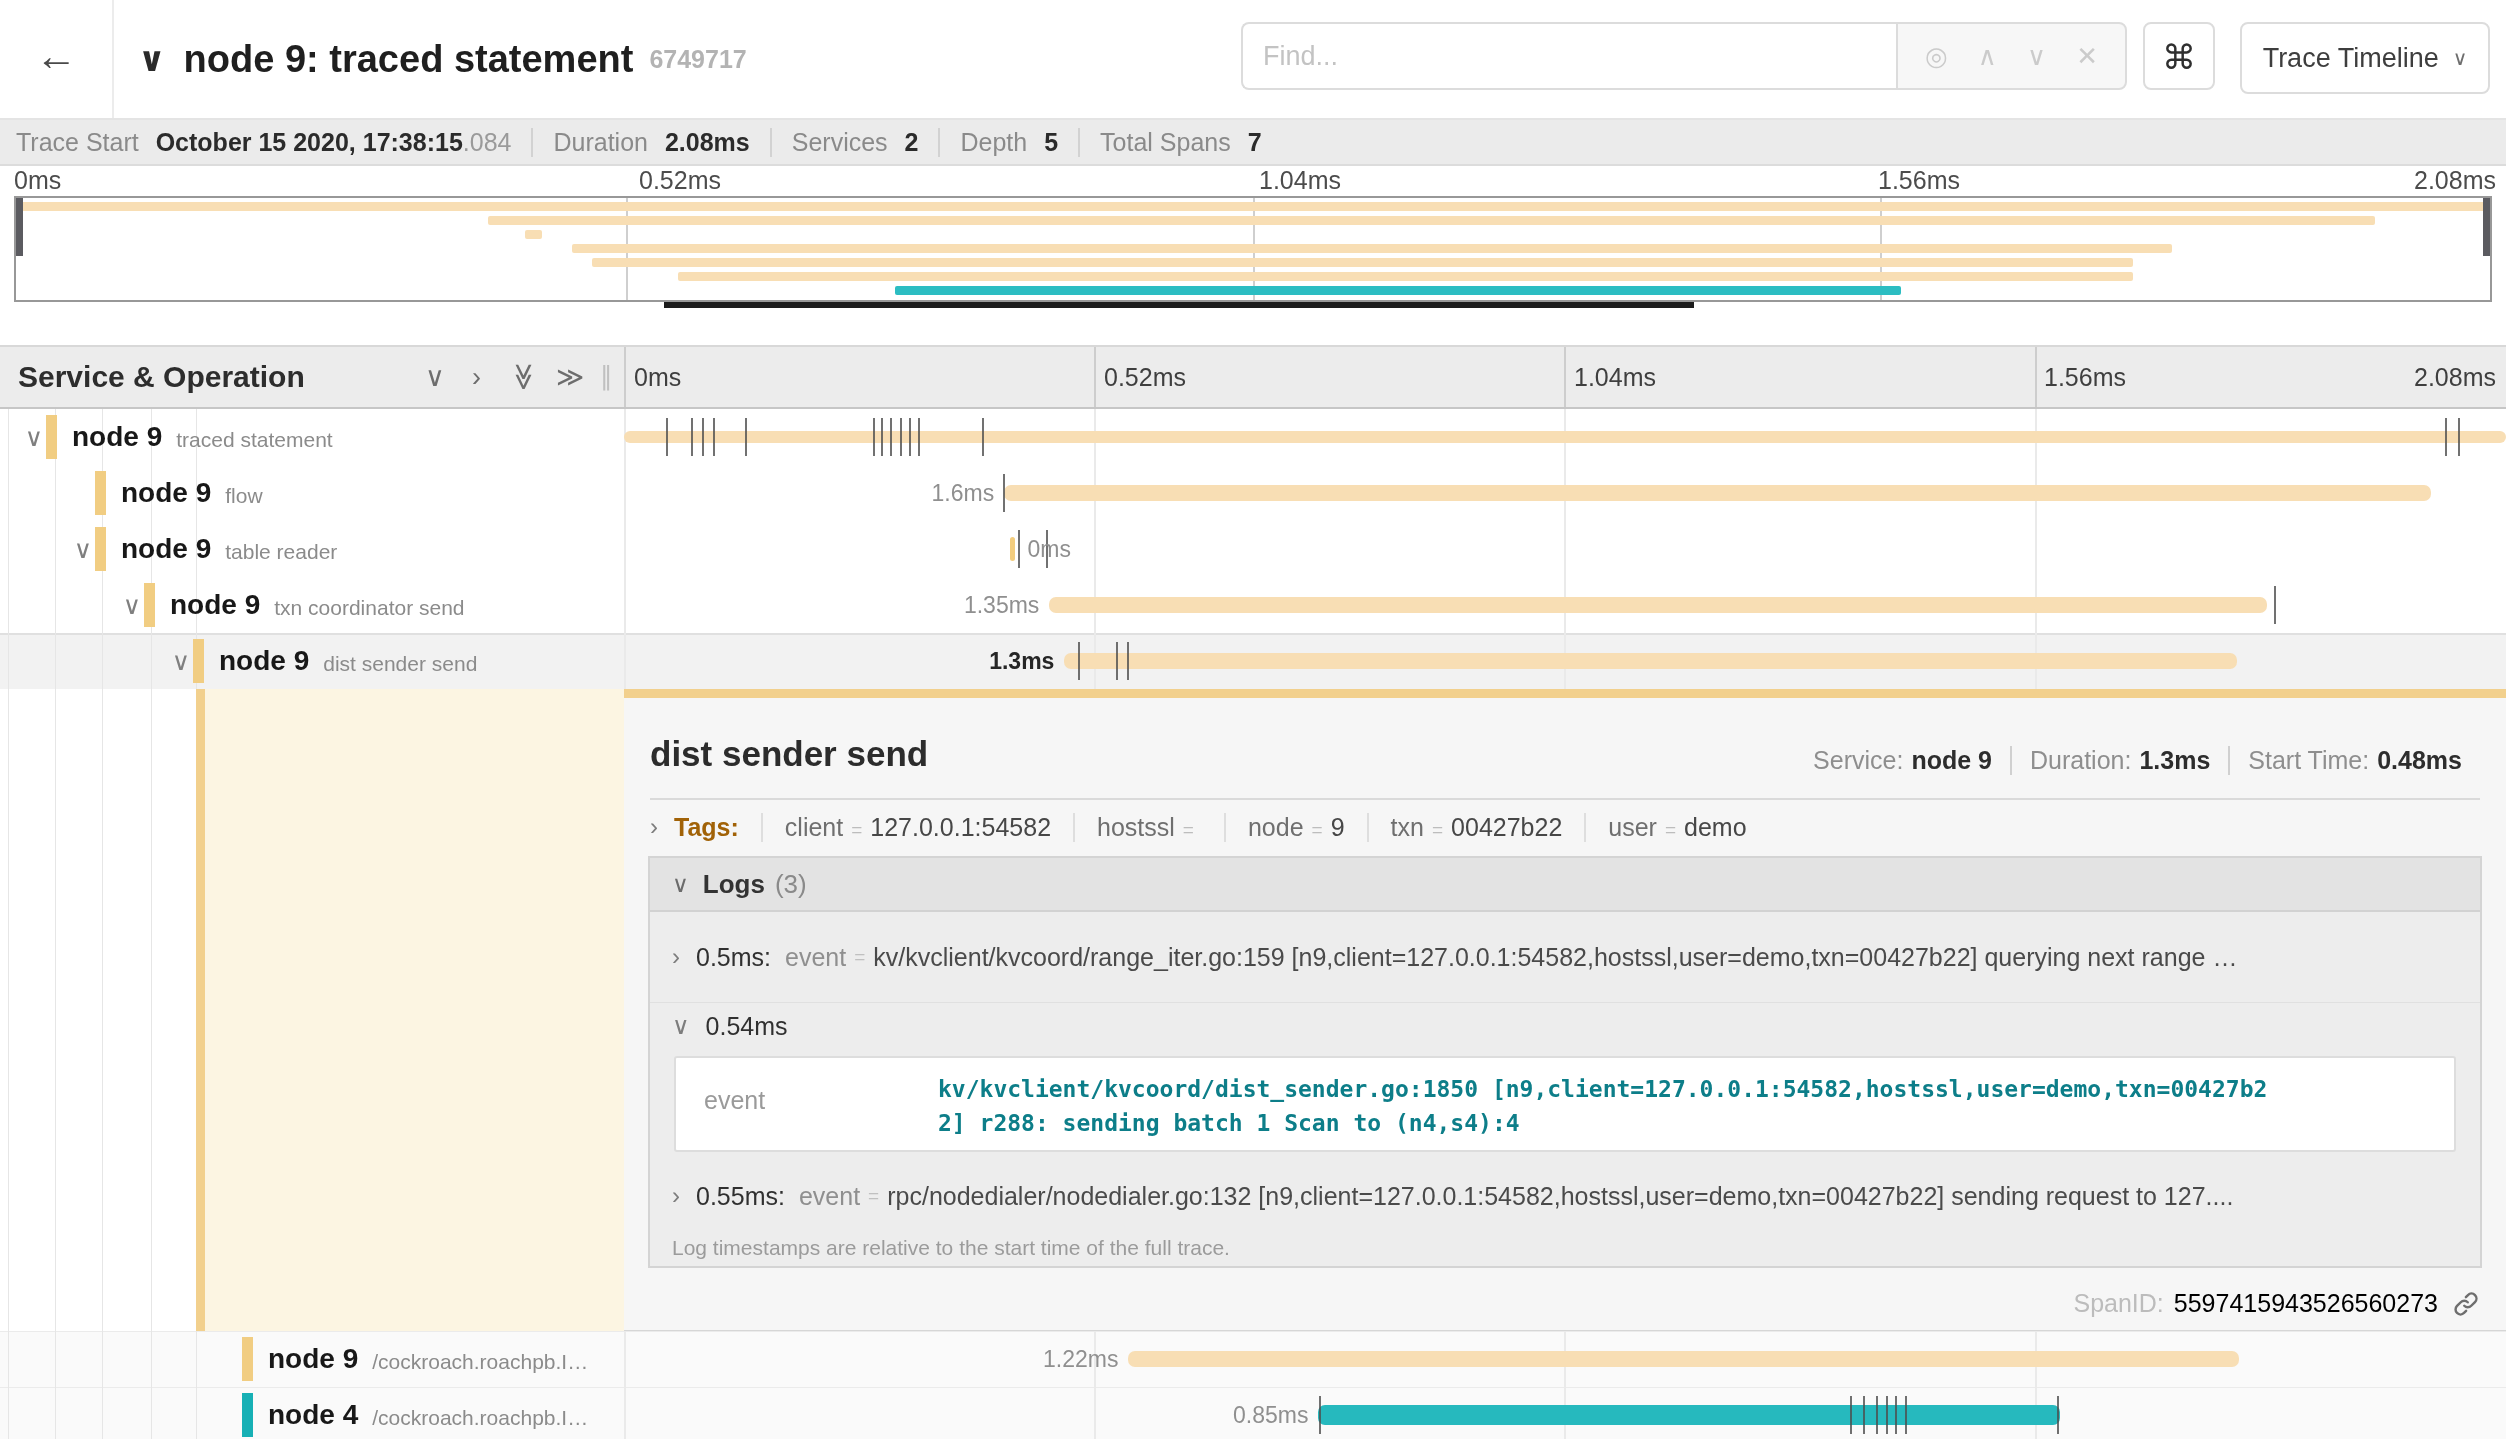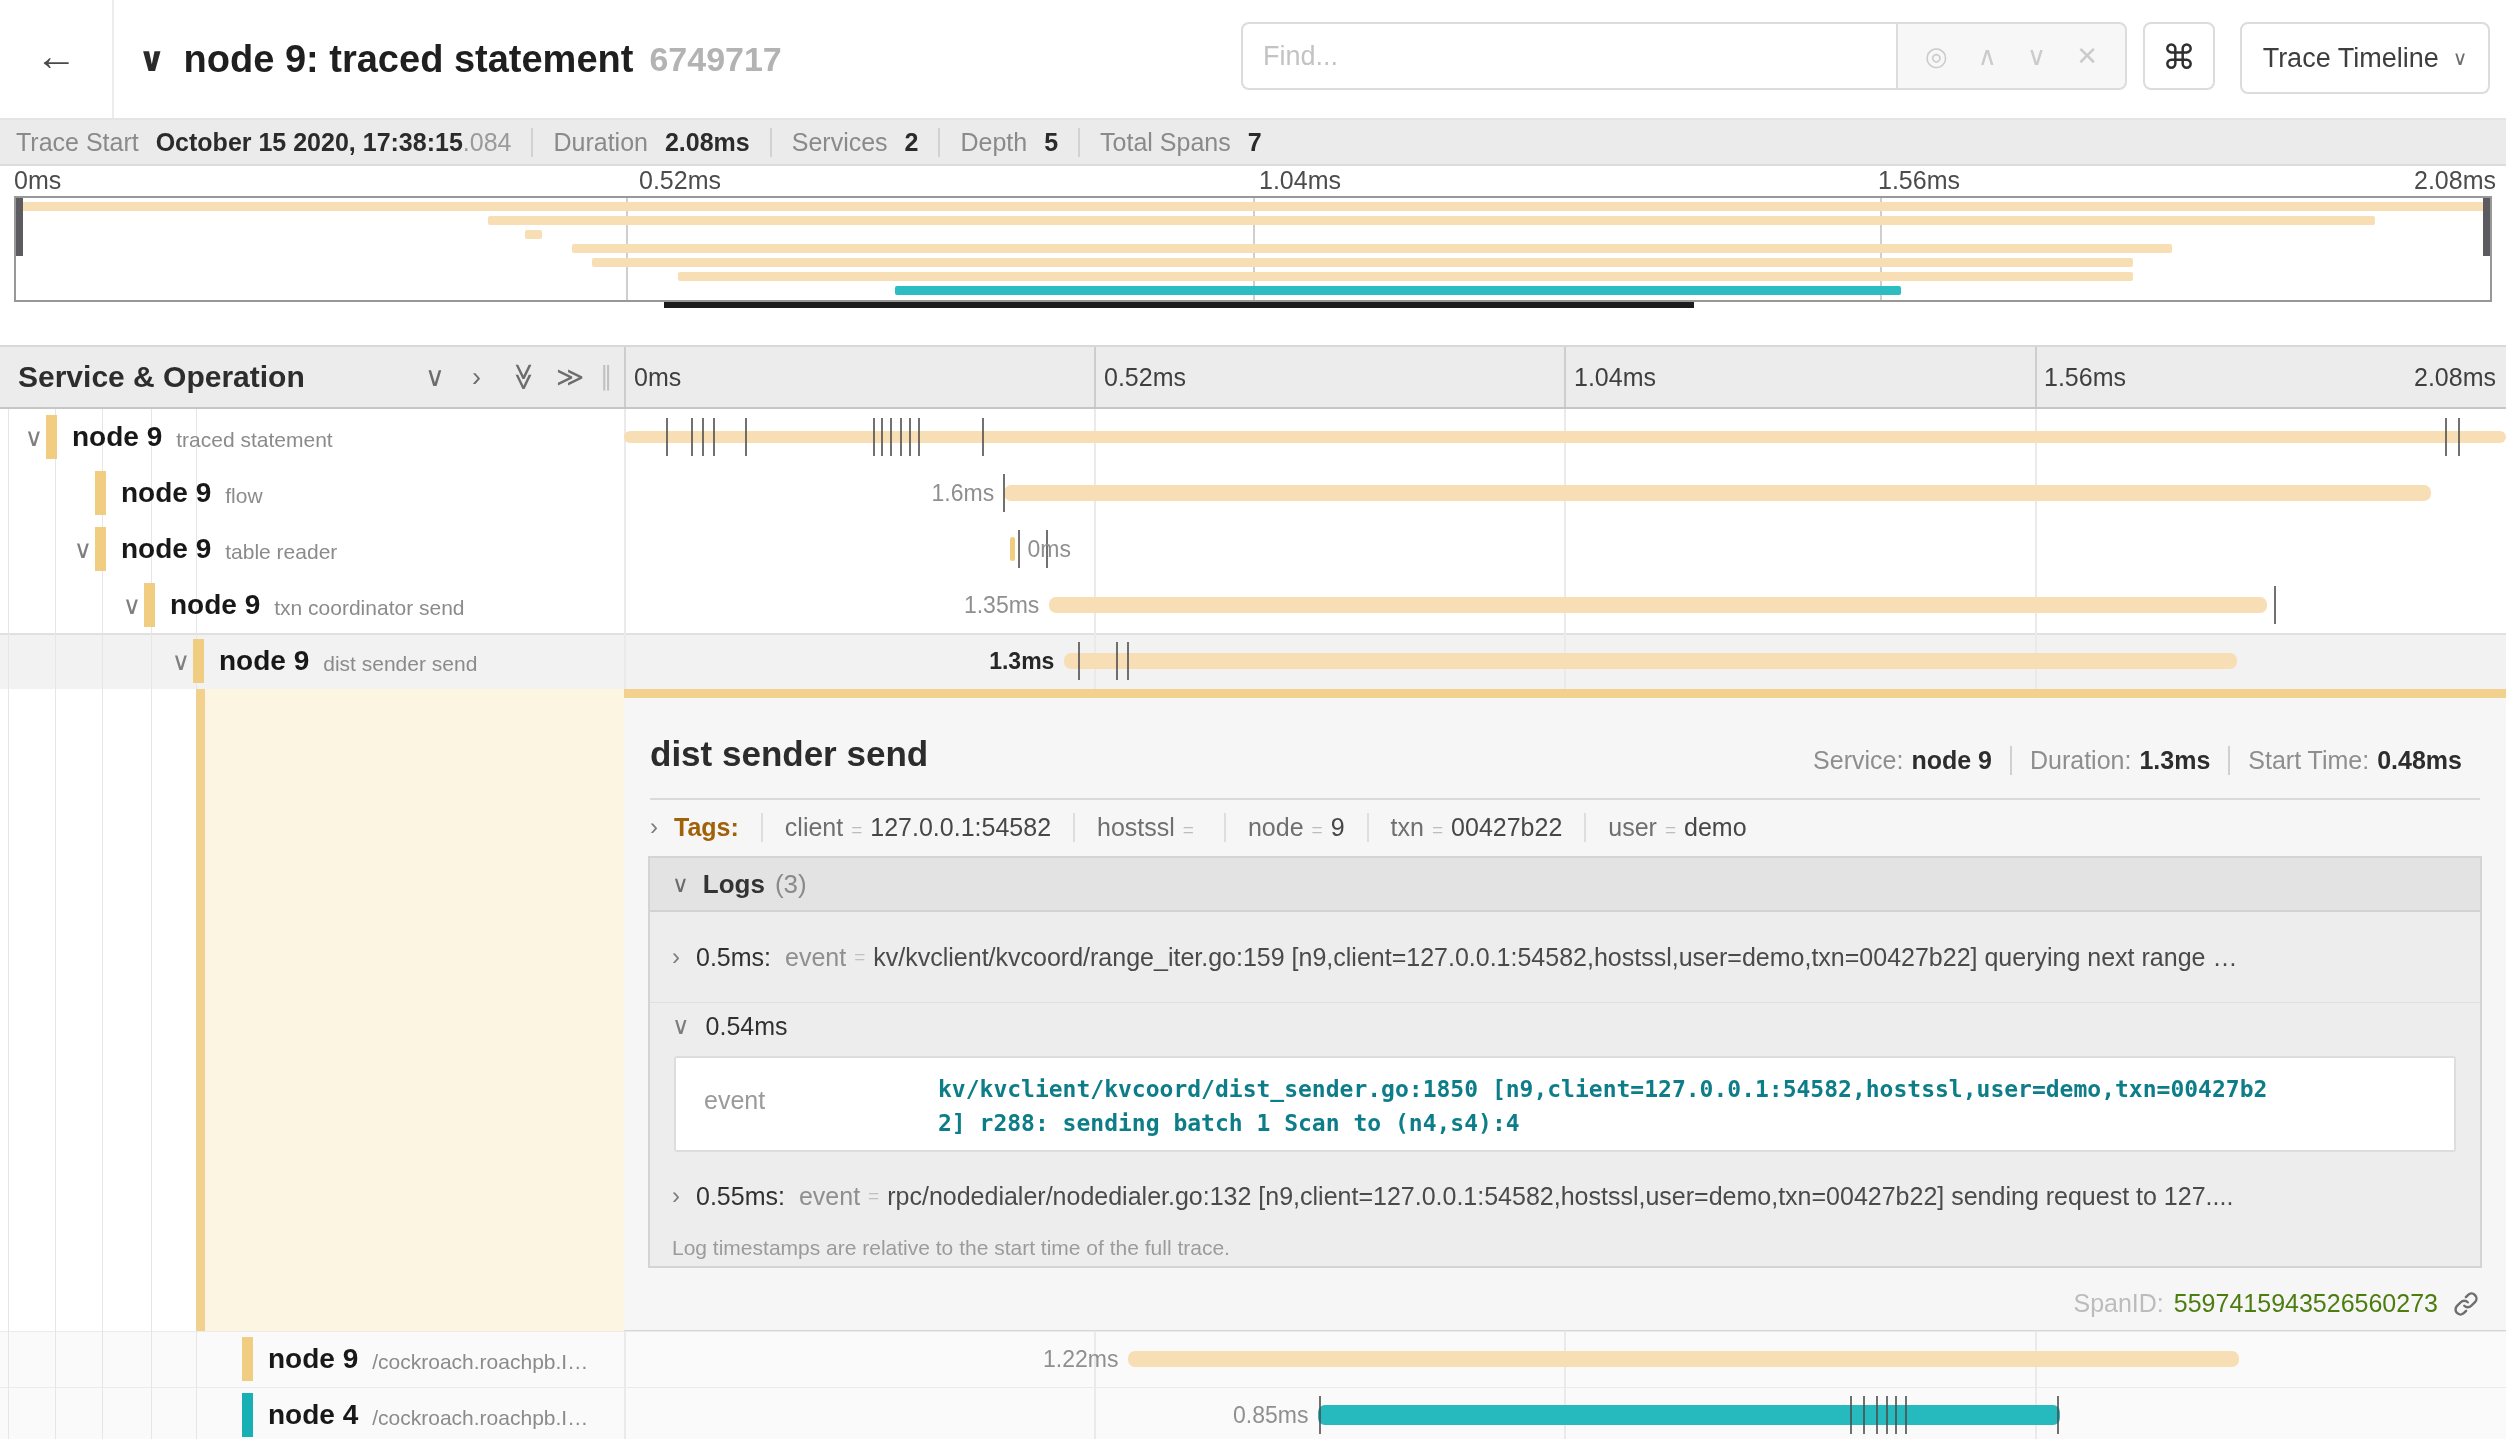--- a/index.html
+++ b/index.html
@@ -7,21 +7,21 @@
        font-family:"Liberation Sans","DejaVu Sans",sans-serif;color:#333;}
 
   
   .topbar{position:absolute;left:0;top:0;width:2506px;height:118px;background:#fff;
           border-bottom:2px solid #e4e4e4;}
   .back-btn{position:absolute;left:0;top:0;width:112px;height:118px;border-right:2px solid #ececec;
             font-size:42px;color:#4a4a4a;text-align:center;line-height:112px;cursor:pointer;}
   .title-wrap{position:absolute;left:138px;top:0;height:118px;display:flex;align-items:center;}
   .title-chevron{font-size:34px;font-weight:700;color:#2a2a2a;margin-right:18px;}
   .page-title{font-size:38px;font-weight:700;color:#1f1f1f;margin:0;}
-  .trace-id{font-size:34px;font-weight:600;color:#b3b3b3;margin-left:16px;}
+  .trace-id{font-size:25px;font-weight:600;color:#b3b3b3;margin-left:16px;}
   .find-input{position:absolute;left:1241px;top:22px;width:655px;height:68px;box-sizing:border-box;
               border:2px solid #dcdcdc;border-right:none;border-radius:8px 0 0 8px;padding:0 20px;
               font-size:27px;color:#444;outline:none;font-family:inherit;}
   .find-input::placeholder{color:#c3c3c3;}
   .find-extra{position:absolute;left:1896px;top:22px;width:231px;height:68px;box-sizing:border-box;
               border:2px solid #dcdcdc;border-radius:0 8px 8px 0;background:#f7f7f7;
               display:flex;align-items:center;justify-content:space-around;padding:0 12px;}
   .find-extra span{color:#cbcbcb;font-size:26px;}
   .kbd-btn{position:absolute;left:2143px;top:22px;width:72px;height:68px;box-sizing:border-box;
            border:2px solid #dcdcdc;border-radius:8px;background:#fff;font-size:34px;color:#2f2f2f;
@@ -123,21 +123,21 @@
   .log-value{color:#4a4a4a;}
   .log-exp-head{position:absolute;left:0;top:146px;height:44px;display:flex;align-items:center;font-size:25px;}
   .event-box{position:absolute;left:24px;right:24px;top:198px;height:96px;background:#fff;
              border:2px solid #ddd;border-radius:3px;box-sizing:border-box;}
   .ev-field{position:absolute;left:28px;top:28px;font-size:25px;color:#9a9a9a;}
   .ev-value{position:absolute;left:262px;top:14px;width:1340px;font-family:"DejaVu Sans Mono",monospace;
             font-size:23px;font-weight:700;color:#0d7e89;line-height:34px;word-break:break-all;}
   .logs-footer{position:absolute;left:22px;top:378px;font-size:21px;color:#9b9b9b;}
   .dp-spanid{position:absolute;right:26px;bottom:12px;display:flex;align-items:center;font-size:25px;}
   .spanid-label{color:#bcbcbc;margin-right:10px;}
-  .spanid-value{color:#4d7c0f;}
+  .spanid-value{color:#000000;}
   .link-icon{margin-left:14px;cursor:pointer;display:inline-flex;}
 </style>
 </head>
 <body>
 
 <div class="topbar">
   <div class="back-btn">
     <span>←</span>
   </div>
   <div class="title-wrap">

